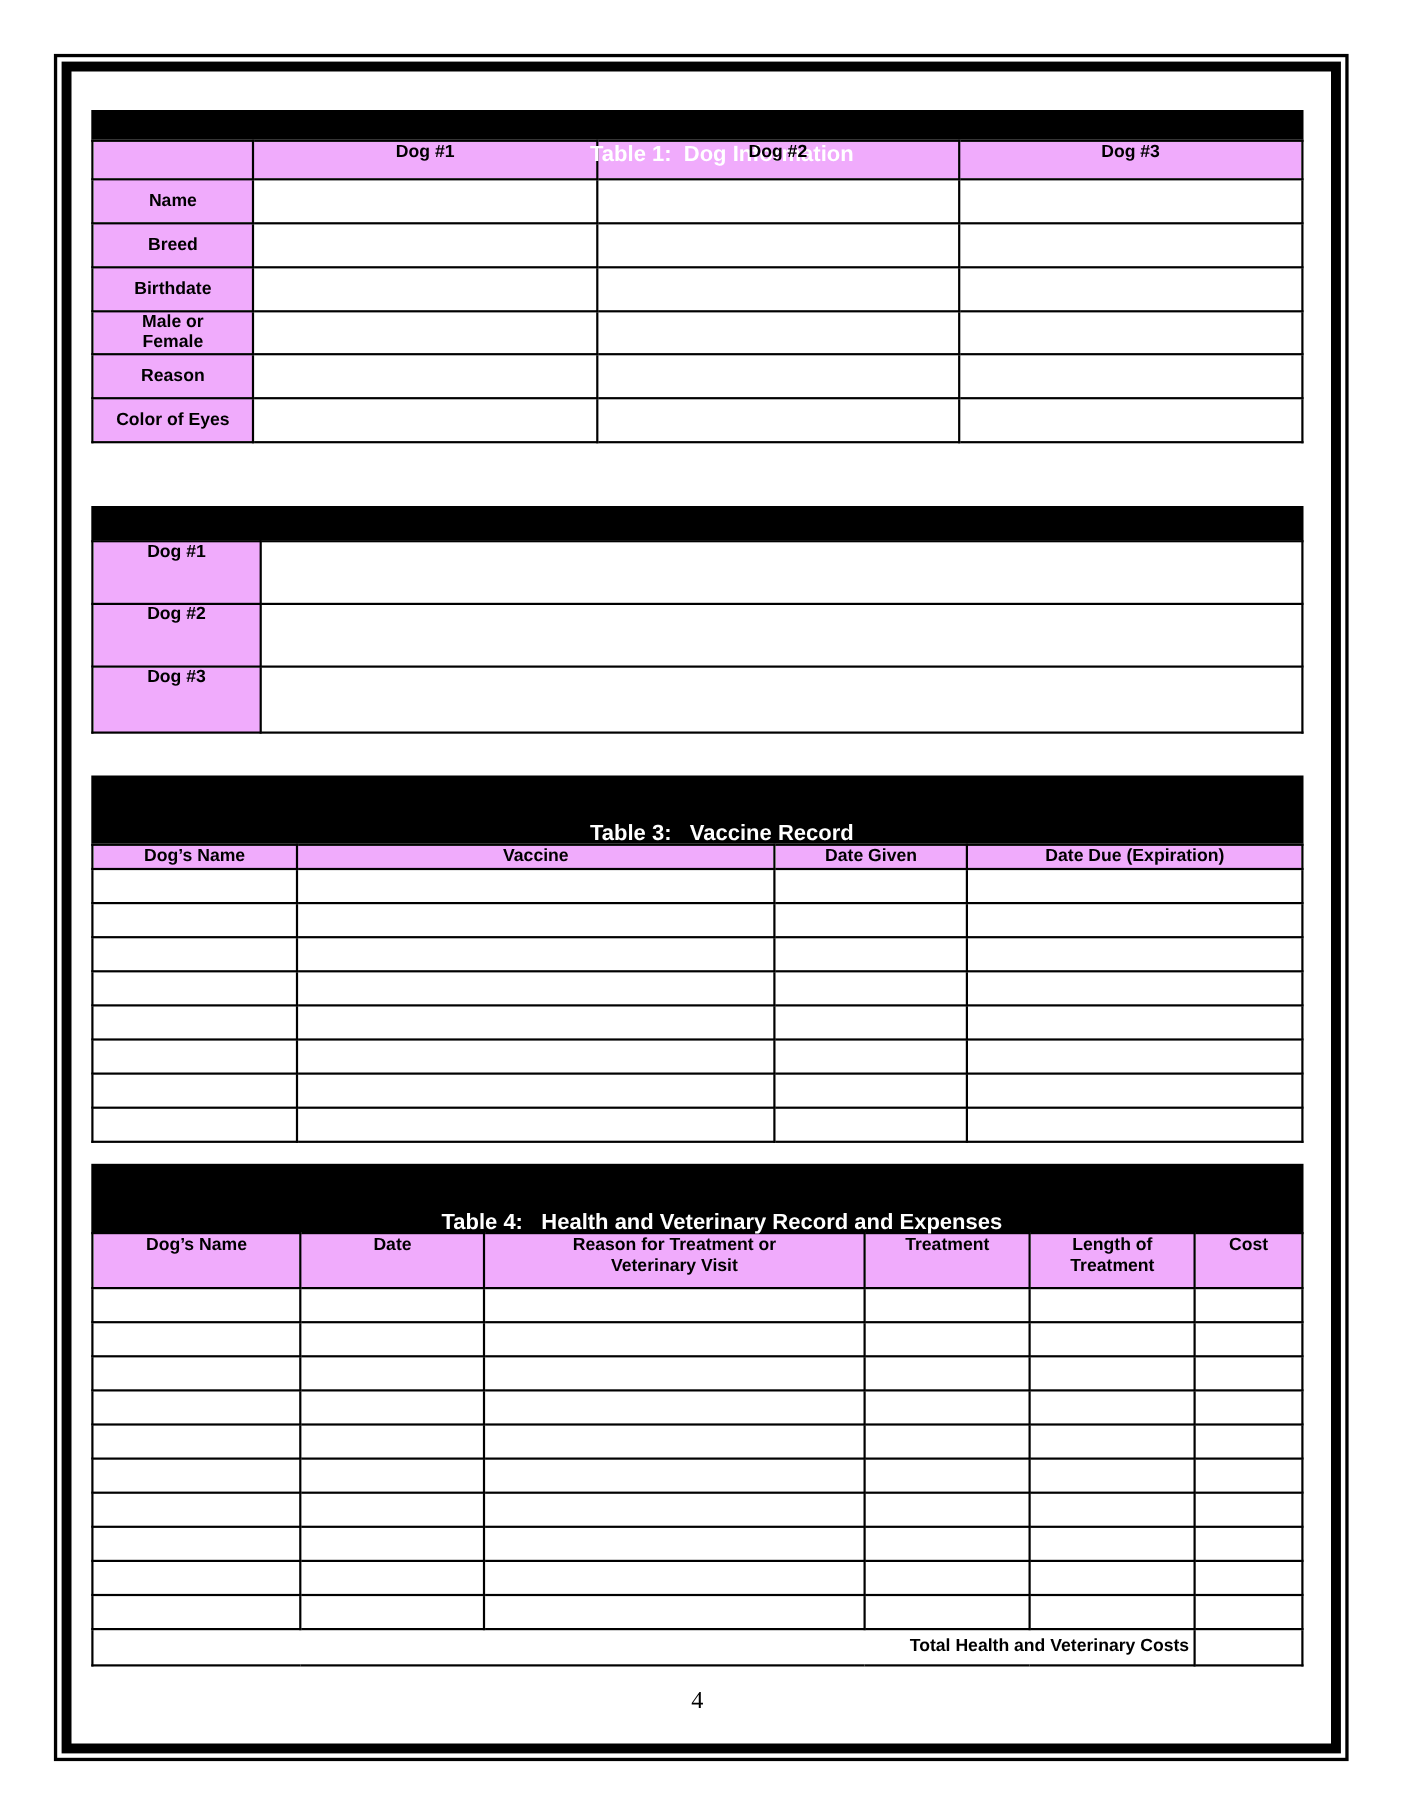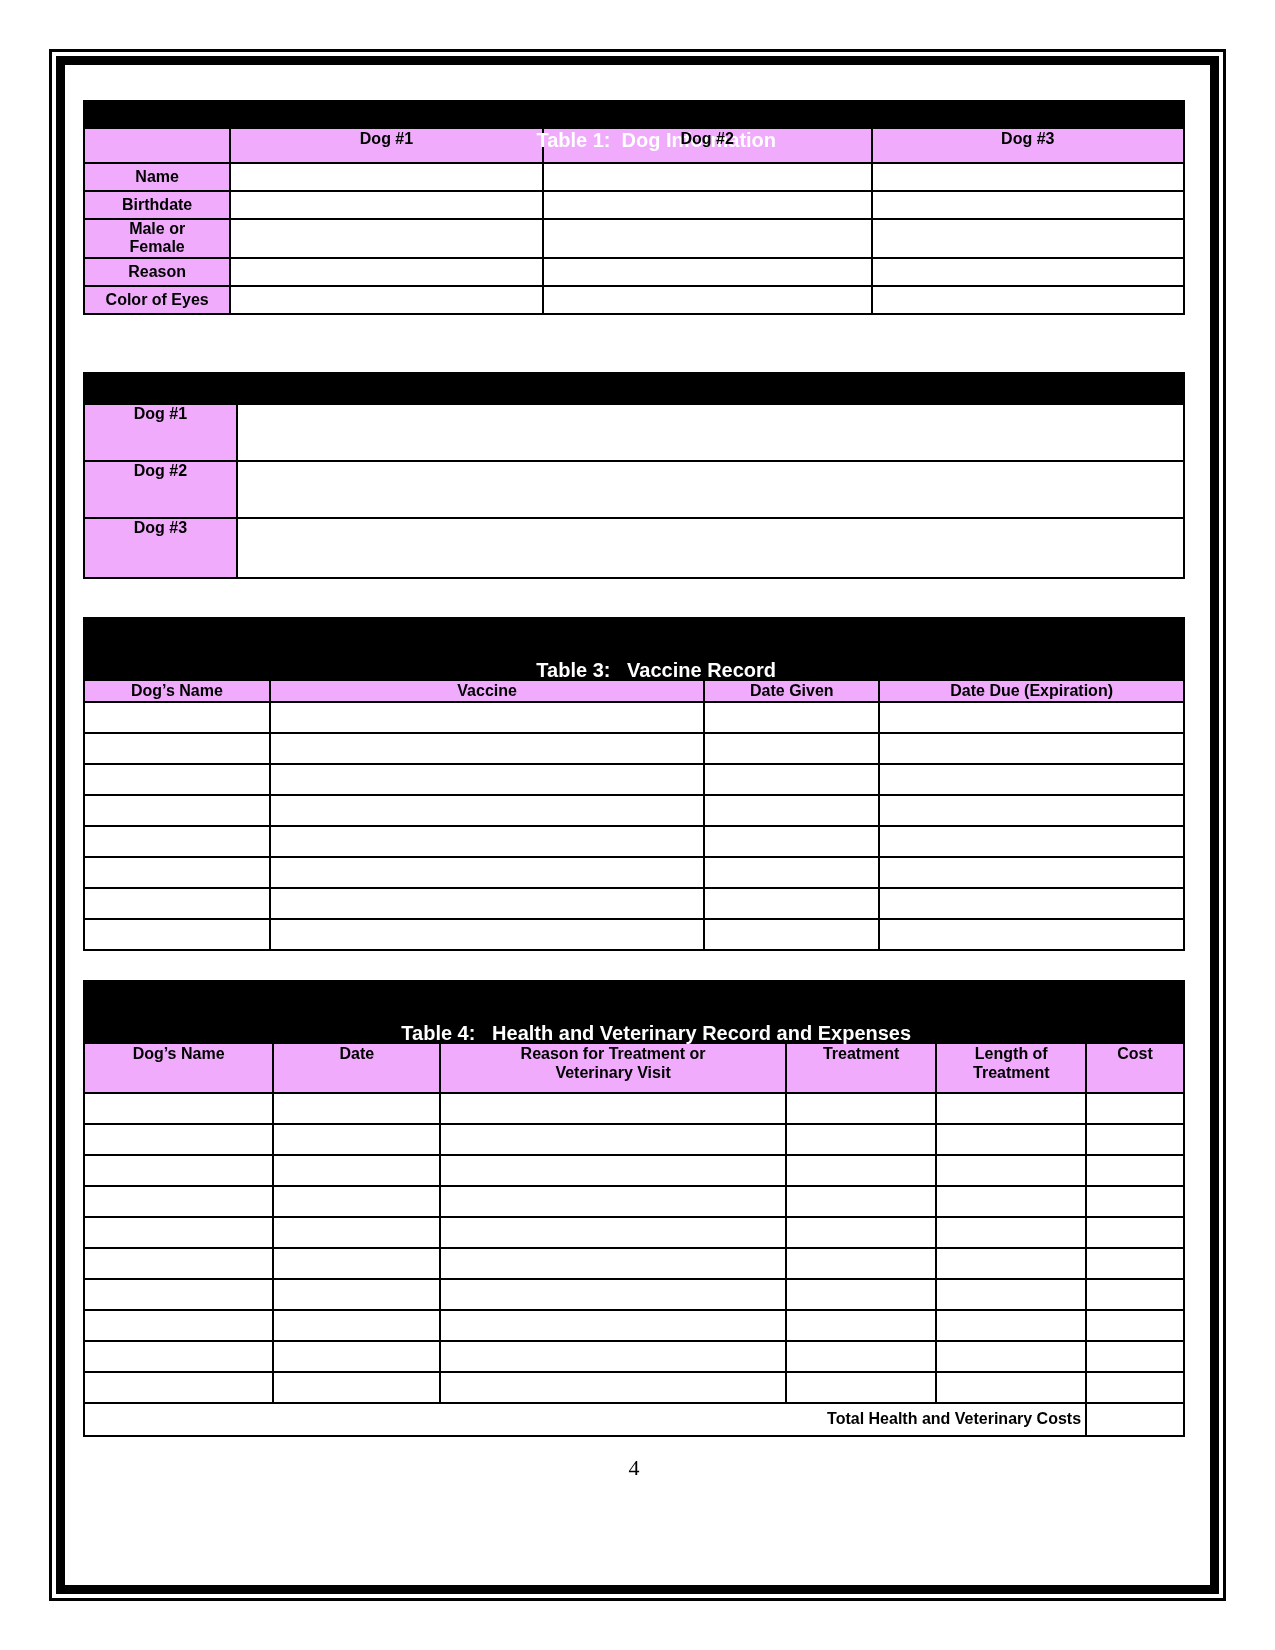--- a/index.html
+++ b/index.html
@@ -6,36 +6,36 @@
   body{width:1275px;height:1650px;position:relative;font-family:"Liberation Sans","DejaVu Sans",sans-serif;color:#000;}
   
   .frame-outer{position:absolute;left:49px;top:49px;right:49px;bottom:49px;border:3px solid #000;}
   .frame-inner{position:absolute;left:56px;top:56px;right:56px;bottom:56px;border:9px solid #000;}
   
   .content{position:absolute;left:83px;top:0;width:1102px;}
   section{margin:0;padding:0;}
   .sec-t1{margin-top:100px;}
   .sec-t2{margin-top:57px;}
   .sec-t3{margin-top:38px;}
-  .sec-t4{margin-top:29px;}
+  .sec-t4{margin-top:19px;}
   
   .bar{background:#000;color:#fff;font-weight:bold;text-align:center;white-space:pre-wrap;}
   .bar-t1{height:27px;line-height:27px;font-size:20px;}
   .bar-t2{height:31px;line-height:31px;font-size:20px;}
   .bar-tall{height:62px;line-height:25px;padding-top:16px;box-sizing:border-box;font-size:20px;}
   
   table.t{width:100%;border-collapse:collapse;table-layout:fixed;}
   table.t td{border:2px solid #000;padding:0 4px;box-sizing:border-box;overflow:hidden;}
   .gray{background:#f0abfc;}
   .white{background:#fff;}
   .lbl{font-weight:bold;text-align:center;font-size:16px;line-height:1.15;white-space:pre-line;vertical-align:middle;}
   .colhead{font-weight:bold;text-align:center;font-size:16px;line-height:1.2;white-space:pre-line;vertical-align:top;padding-top:3px;}
   
   .t1 tr.hrow{height:35px;}
-  .t1 tr.r1{height:28px;}
+  .t1 tr.r1{height:40px;}
   .t1 tr.r2{height:26px;}
   
   .t2 td{border-width:3px 2px;}
   .t2 tr{height:57px;}
   .t2 tr.last{height:60px;}
   .t2lbl{font-weight:bold;text-align:center;font-size:16px;vertical-align:top;padding-top:3px;}
   
   .t3 td,.t4 td{border-width:3px 2px;}
   .t3 tr.hrow{height:22px;}
   .t3 tr.erow{height:31px;}
@@ -68,20 +68,26 @@
           </colgroup>
         <tbody>
             <tr class="hrow">
           <td class="gray colhead"></td>
           <td class="gray colhead">Dog #1</td>
           <td class="gray colhead">Dog #2</td>
           <td class="gray colhead">Dog #3</td>
         </tr>
         <tr class="r1">
           <td class="gray lbl">Name</td>
+          <td class="white"></td>
+          <td class="white"></td>
+          <td class="white"></td>
+        </tr>
+        <tr class="r1">
+          <td class="gray lbl">Breed</td>
           <td class="white"></td>
           <td class="white"></td>
           <td class="white"></td>
         </tr>
         <tr class="r1">
           <td class="gray lbl">Birthdate</td>
           <td class="white"></td>
           <td class="white"></td>
           <td class="white"></td>
         </tr>

